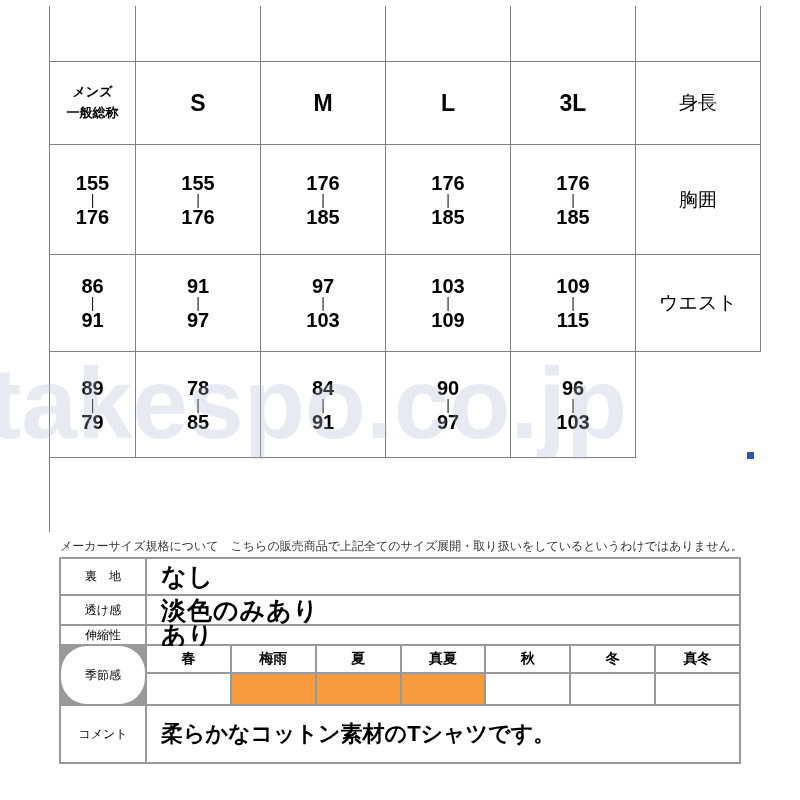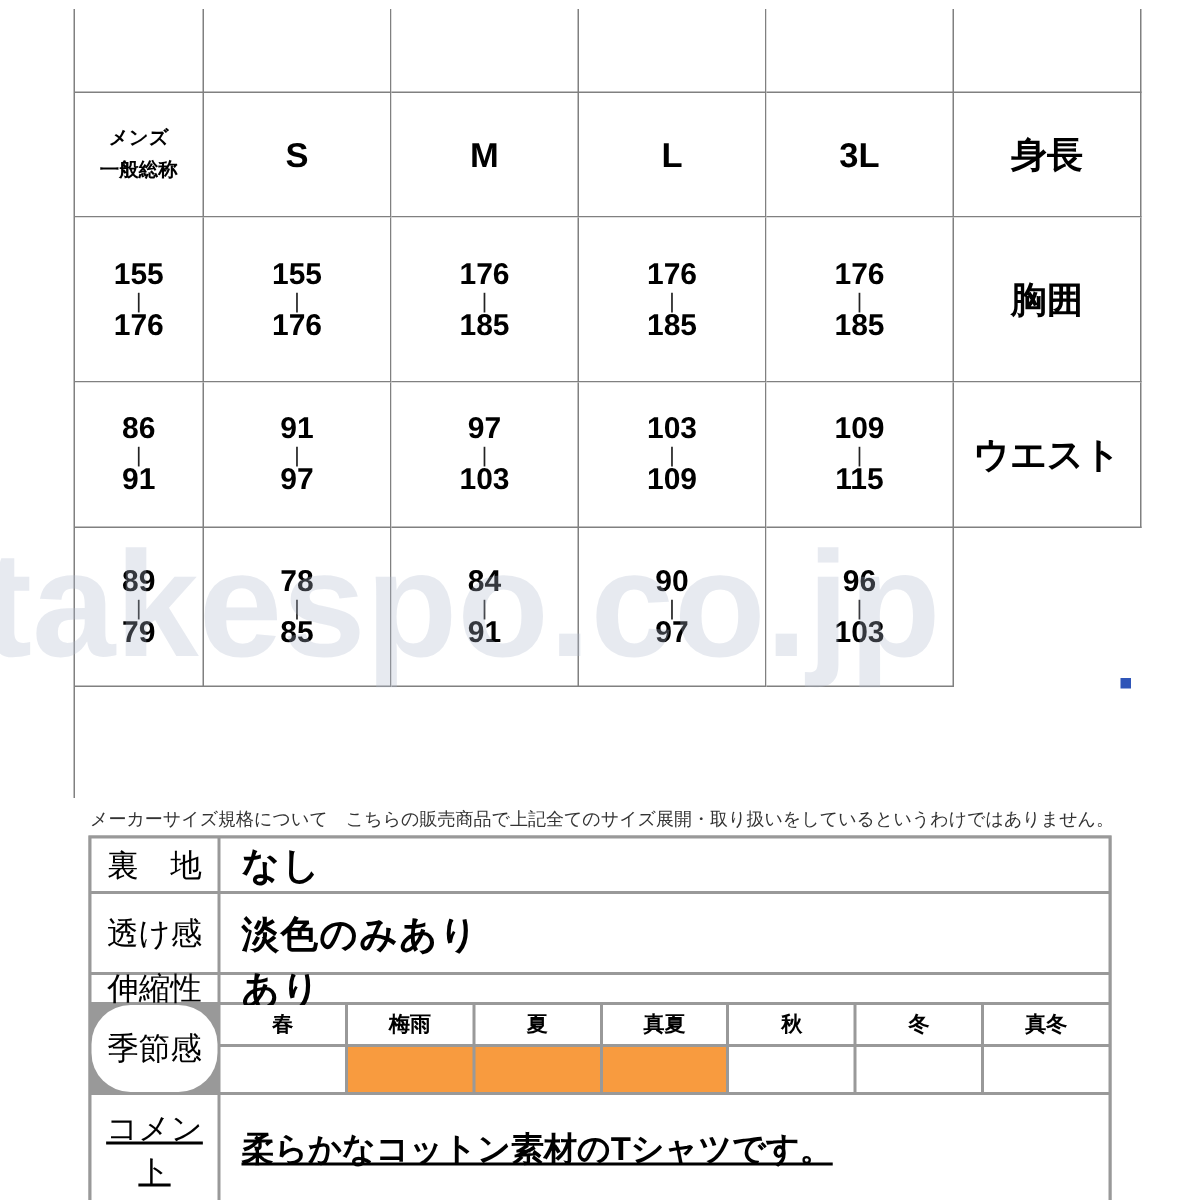--- a/index.html
+++ b/index.html
@@ -27,48 +27,48 @@
     display:flex;align-items:center;justify-content:center;
     background:#fff;text-align:center;
   }
   .hdr{background:var(--header-bg);color:var(--header-text);
     font-weight:bold;font-size:25px;border-right:3px solid #ffffff;}
   .hdr.last{border-right:1px solid var(--grid-border);}
   .hdr.corner{font-size:20px;}
   .gray{background:var(--row-alt-bg);}
   .alias-label{flex-direction:column;font-size:13px;font-weight:bold;line-height:1.6;}
   .alias-val{font-size:23px;font-weight:bold;}
-  .rlabel{font-size:24px;font-weight:bold;}
+  .rlabel{font-size:19px;font-weight:normal;}
   .range{flex-direction:column;justify-content:space-evenly;padding:8px 0;
     font-size:20px;font-weight:bold;line-height:1;}
   .range .sep{font-size:14px;font-weight:400;color:#222;}
   .note-cell{grid-column:1/7;justify-content:flex-start;padding-left:11px;
     font-size:15px;font-weight:bold;text-align:left;}
 
   
   .maker-note{position:absolute;left:60px;top:538px;width:736px;
     font-size:12px;color:#333;letter-spacing:0;white-space:nowrap;}
 
   
   .spec{position:absolute;left:59px;top:557px;width:682px;
     border:2px solid var(--spec-border);background:var(--spec-border);
     display:flex;flex-direction:column;gap:2px;}
   .srow{display:grid;grid-template-columns:84px 1fr;gap:2px;background:var(--spec-border);}
   .srow>div{background:#fff;display:flex;align-items:center;}
-  .slabel{justify-content:center;font-size:21px;font-weight:500;text-align:center;}
+  .slabel{justify-content:center;font-size:12px;font-weight:500;text-align:center;}
   .sval{padding-left:14px;font-weight:700;font-size:25px;letter-spacing:1px;}
-  .rh1>div{height:35px;} .rh2>div{height:52px;} .rh3>div{height:18px;}
+  .rh1>div{height:35px;} .rh2>div{height:28px;} .rh3>div{height:18px;}
   .season{display:grid;grid-template-columns:84px repeat(7,1fr);
     grid-template-rows:26px 30px;gap:2px;background:var(--spec-border);}
   .season>div{background:#fff;}
   .season .slabel{grid-row:1/3;display:flex;align-items:center;justify-content:center;border-radius:26px;}
   .scol{display:flex;align-items:center;justify-content:center;font-size:14px;font-weight:600;}
   .band{background:#fff;}
   .band.hl{background:var(--season-highlight);}
-  .comment>div{height:72px;text-decoration:underline;}
+  .comment>div{height:56px;}
   .comment .sval{font-size:22px;font-weight:bold;letter-spacing:0;}
 
   
   .watermark{position:absolute;left:-12px;top:346px;width:830px;height:150px;
     font-size:100px;font-weight:bold;color:var(--watermark-color);
     white-space:nowrap;overflow:hidden;pointer-events:none;z-index:5;}
   .fill-handle{position:absolute;left:747px;top:452px;width:7px;height:7px;
     background:var(--handle-blue);z-index:6;}
 </style>
 </head>

